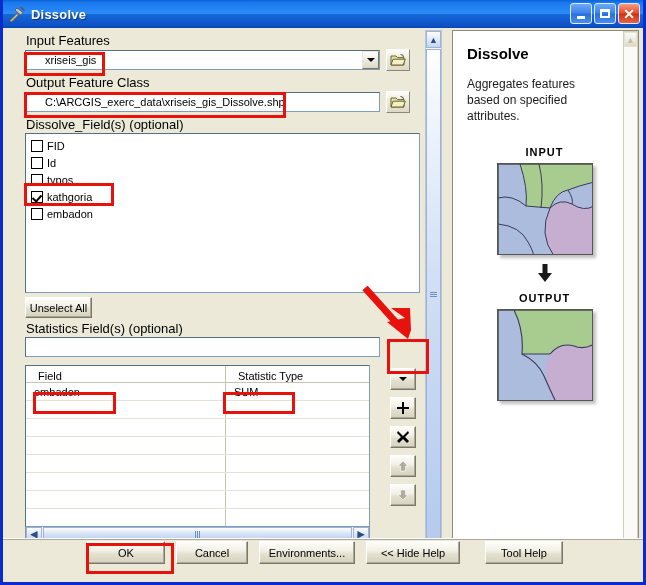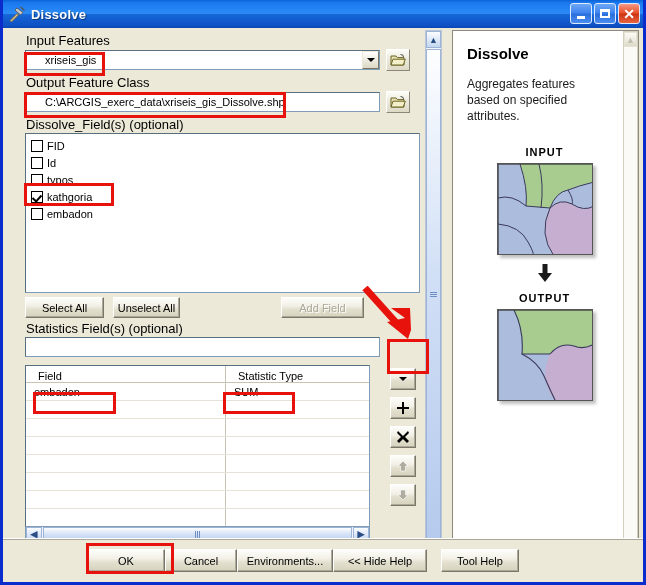--- a/index.html
+++ b/index.html
@@ -371,22 +371,22 @@
 
   
   #bottombar {
     position: absolute;
     left: 0; right: 0; bottom: 0; height: 43px;
     background: #ece9d8;
     border-top: 1px solid #ffffff;
     box-shadow: inset 0 1px 0 #aca899;
   }
   #bottom-inner {
-    display: flex; align-items: center; 
-    position: absolute; left: 84px; top: 10px;
+    display: flex; align-items: center; gap: 11px;
+    position: absolute; left: 84px; top: 2px;
   }
   .bbtn {
     height: 23px;
     background: linear-gradient(to bottom, #fdfdfa 0%, #f2f0e6 42%, #e3e0cf 58%, #d6d2bd 100%);
     border: 1px solid #ffffff;
     border-right-color: #7a7768; border-bottom-color: #7a7768;
     box-shadow: inset -1px -1px 0 #aca899;
     box-sizing: border-box;
     font-size: 11px; color: #000;
     display: flex; align-items: center; justify-content: center;
@@ -484,23 +484,21 @@
             <span class="chkbox checked"></span>
             <span class="chklabel">kathgoria</span>
           </div>
           <div class="chkrow">
             <span class="chkbox"></span>
             <span class="chklabel">embadon</span>
           </div>
         </div>
 
         <div class="btnrow">
-          <div class="btn" style="width:79px;">Select All</div>
           <div class="btn" style="width:67px;">Unselect All</div>
-          <div class="btn disabled" style="width:83px; margin-left:92px;">Add Field</div>
         </div>
 
         <div class="lbl" style="margin-top:4px;">Statistics Field(s) (optional)</div>
         <div class="textfield" style="width:355px;">
           <span placeholder=""></span>
         </div>
 
         <div class="grid" style="margin-top:8px;">
           <div class="grid-head">
             <div class="cell col-field">Field</div>

